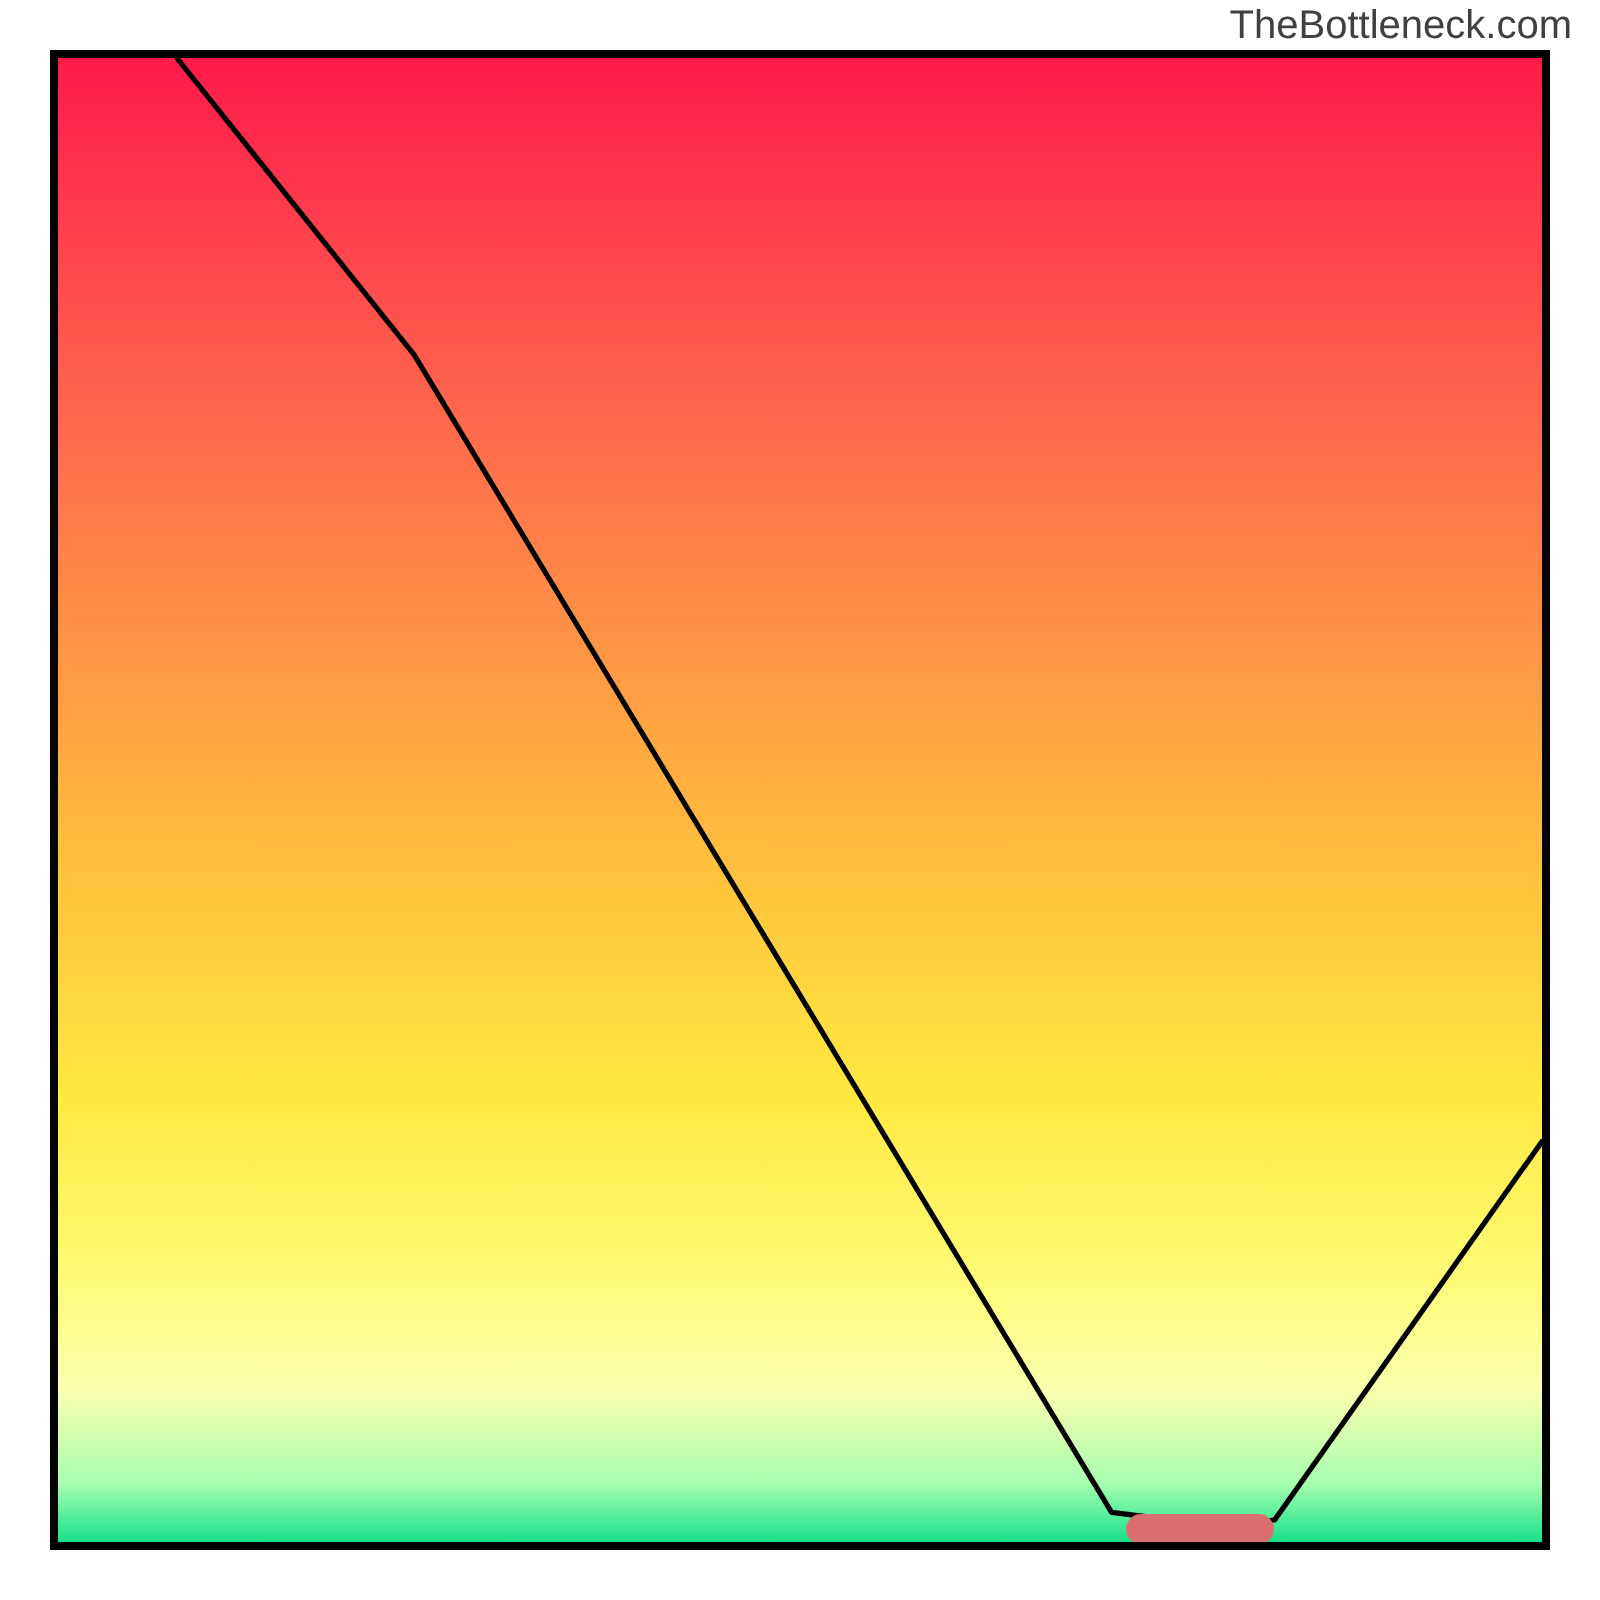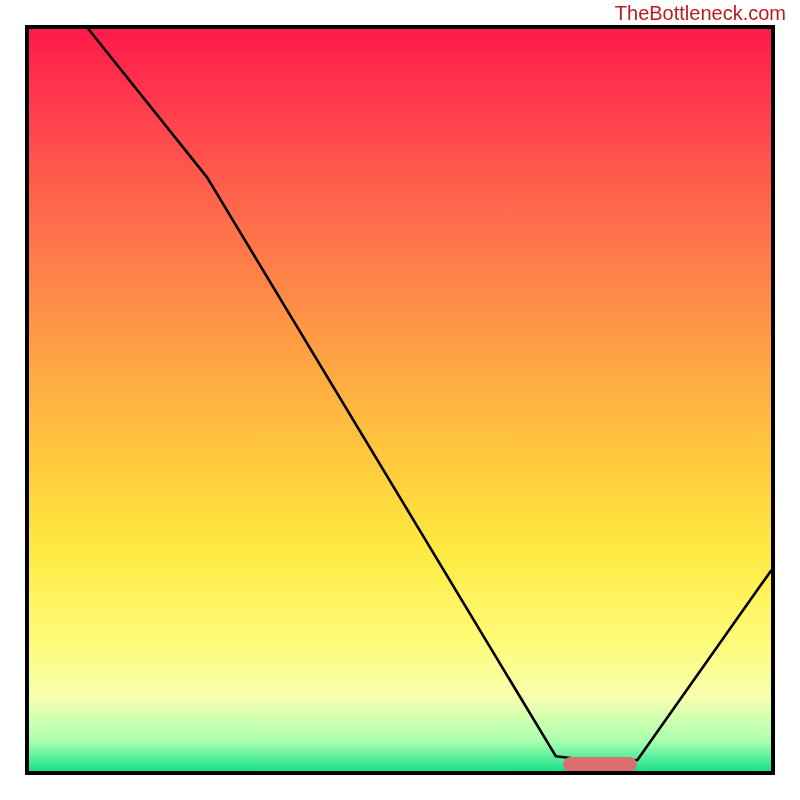--- a/index.html
+++ b/index.html
@@ -3,21 +3,21 @@
 <meta charset="utf-8">
 <style>
   * { margin: 0; padding: 0; box-sizing: border-box; }
   body { width: 800px; height: 800px; background: #ffffff; position: relative; overflow: hidden; }
   .attribution {
     position: absolute;
     top: 2px;
     right: 14px;
     font-family: Arial, Helvetica, sans-serif;
     font-size: 20px;
-    color: #b91c1c;
+    color: #404040;
     font-weight: 500;
   }
   .plot-frame {
     position: absolute;
     left: 25px;
     top: 25px;
     width: 750px;
     height: 750px;
     border: 4px solid #000000;
     border-top: none;

